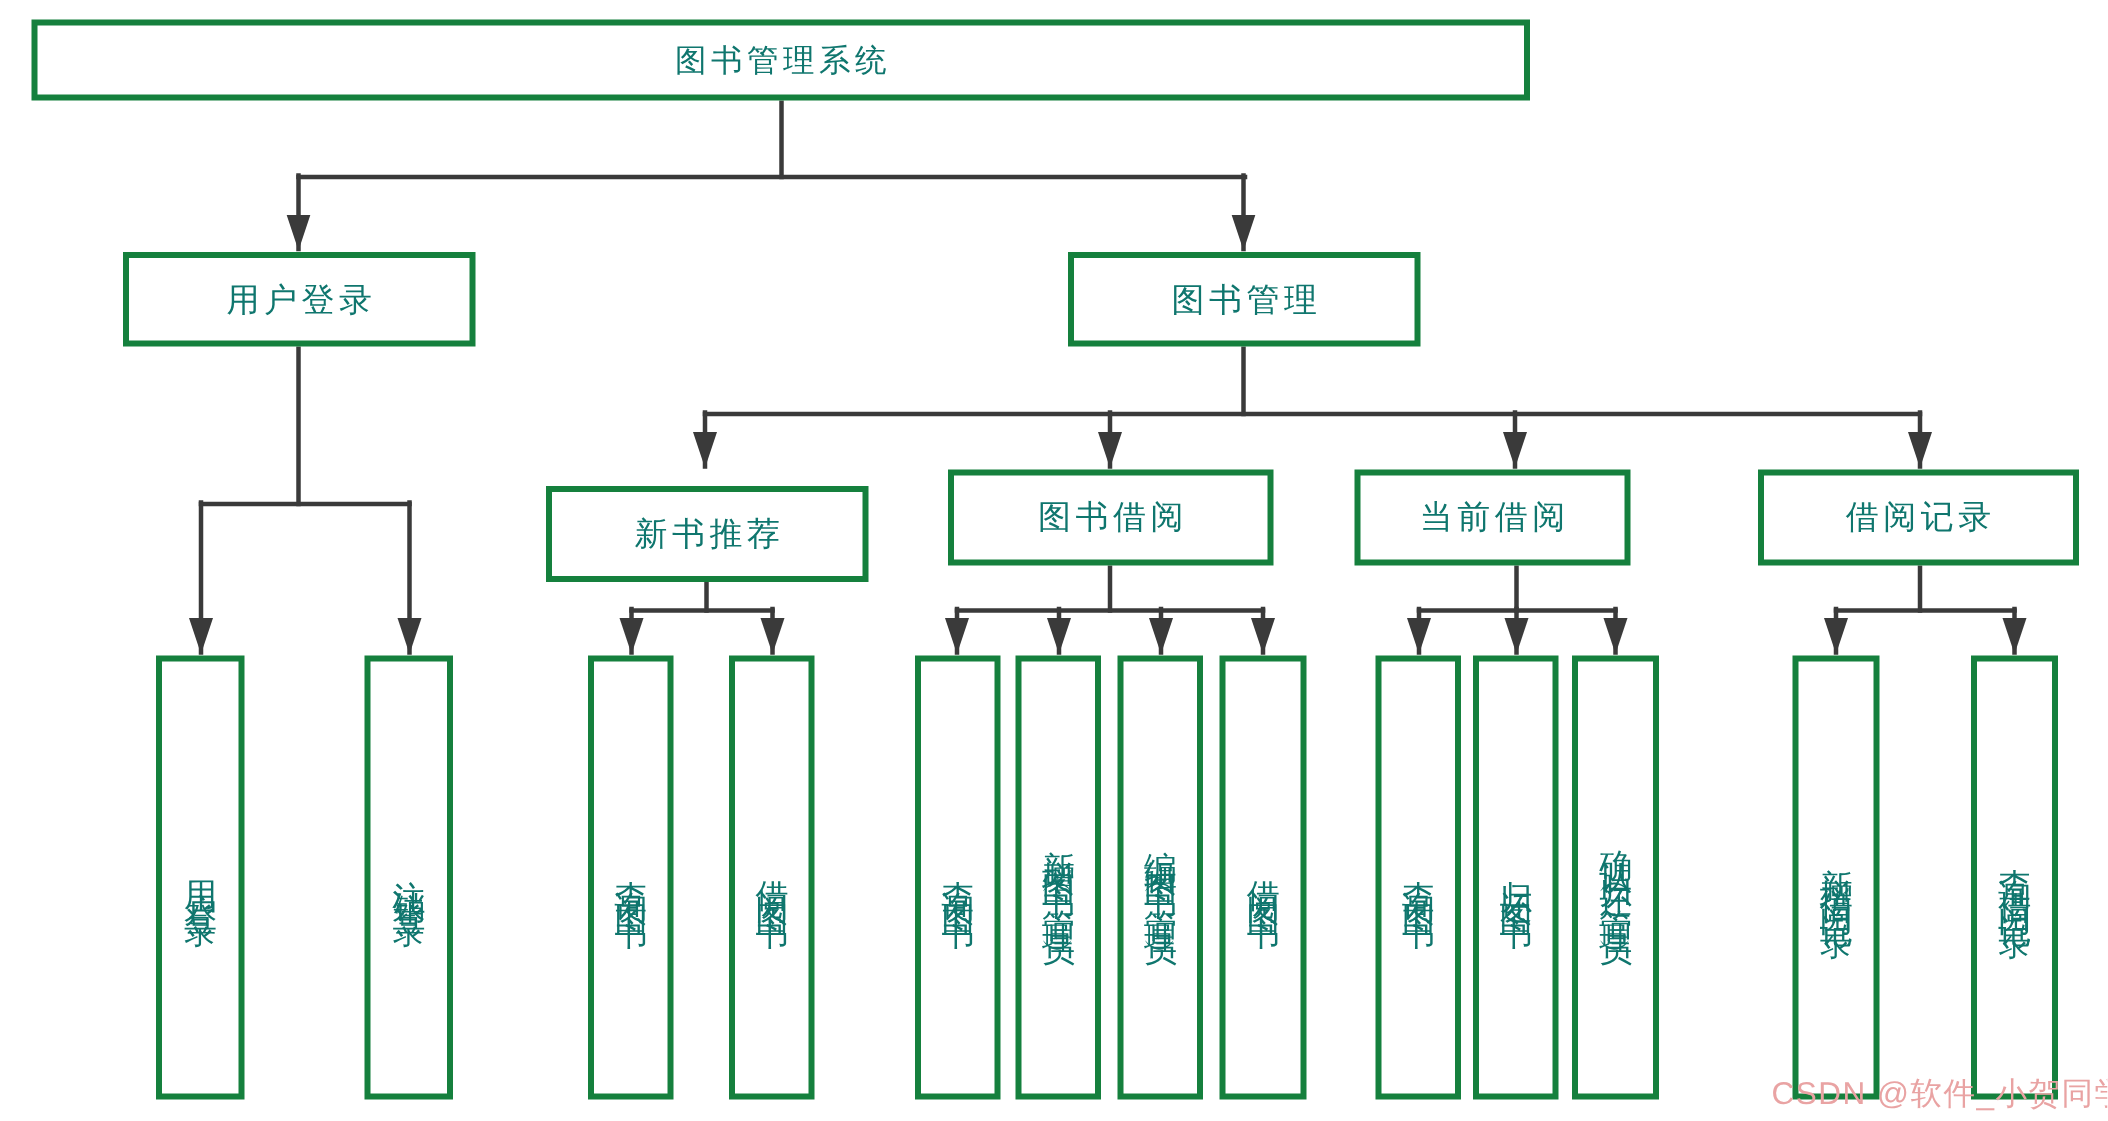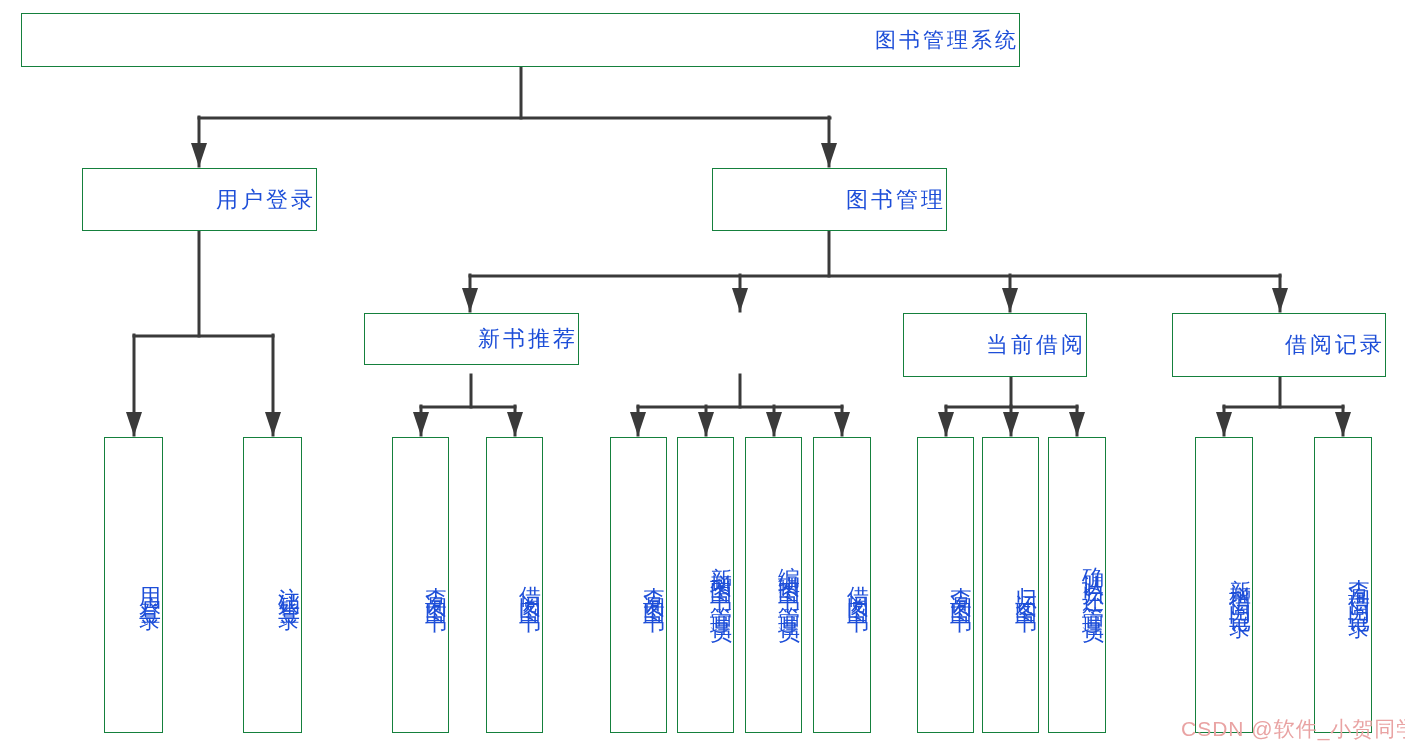--- a/index.html
+++ b/index.html
@@ -3,22 +3,22 @@
 <meta charset="utf-8">
 <style>
   html,body{margin:0;padding:0;background:#ffffff;}
   .stage{
     position:relative;width:1405px;height:747px;background:#ffffff;overflow:hidden;
     font-family:"Liberation Sans","DejaVu Sans",sans-serif;
   }
   .wires{position:absolute;left:0;top:0;width:1405px;height:747px;}
   .node{
     position:absolute;box-sizing:border-box;background:#ffffff;
-    border:1px solid #15803d;color:#1d4ed8;
-    display:flex;align-items:center;justify-content:flex-end;text-align:center;
+    border:4px solid #15803d;color:#0f766e;
+    display:flex;align-items:center;justify-content:center;text-align:center;
   }
   .node.h span{font-size:22px;letter-spacing:3px;text-indent:3px;white-space:nowrap;}
   .node.title span{font-size:21px;}
   .node.v span{
     writing-mode:vertical-rl;font-size:22px;letter-spacing:8px;line-height:1.1;
   }
   .watermark{
     position:absolute;left:1181px;top:715px;z-index:10;
     font-size:21px;letter-spacing:1px;color:#e9a3a3;white-space:nowrap;
   }
@@ -82,22 +82,25 @@
     <span>图书管理系统</span>
   </div>
 
   <div class="node h" style="left:82px;top:168px;width:235px;height:63px">
     <span>用户登录</span>
   </div>
   <div class="node h" style="left:712px;top:168px;width:235px;height:63px">
     <span>图书管理</span>
   </div>
 
-  <div class="node h" style="left:364px;top:313px;width:215px;height:52px">
+  <div class="node h" style="left:364px;top:324px;width:215px;height:64px">
     <span>新书推荐</span>
+  </div>
+  <div class="node h" style="left:632px;top:313px;width:217px;height:64px">
+    <span>图书借阅</span>
   </div>
   <div class="node h" style="left:903px;top:313px;width:184px;height:64px">
     <span>当前借阅</span>
   </div>
   <div class="node h" style="left:1172px;top:313px;width:214px;height:64px">
     <span>借阅记录</span>
   </div>
 
   <div class="node v" style="left:104px;top:437px;width:59px;height:296px">
     <span>用户登录</span>

